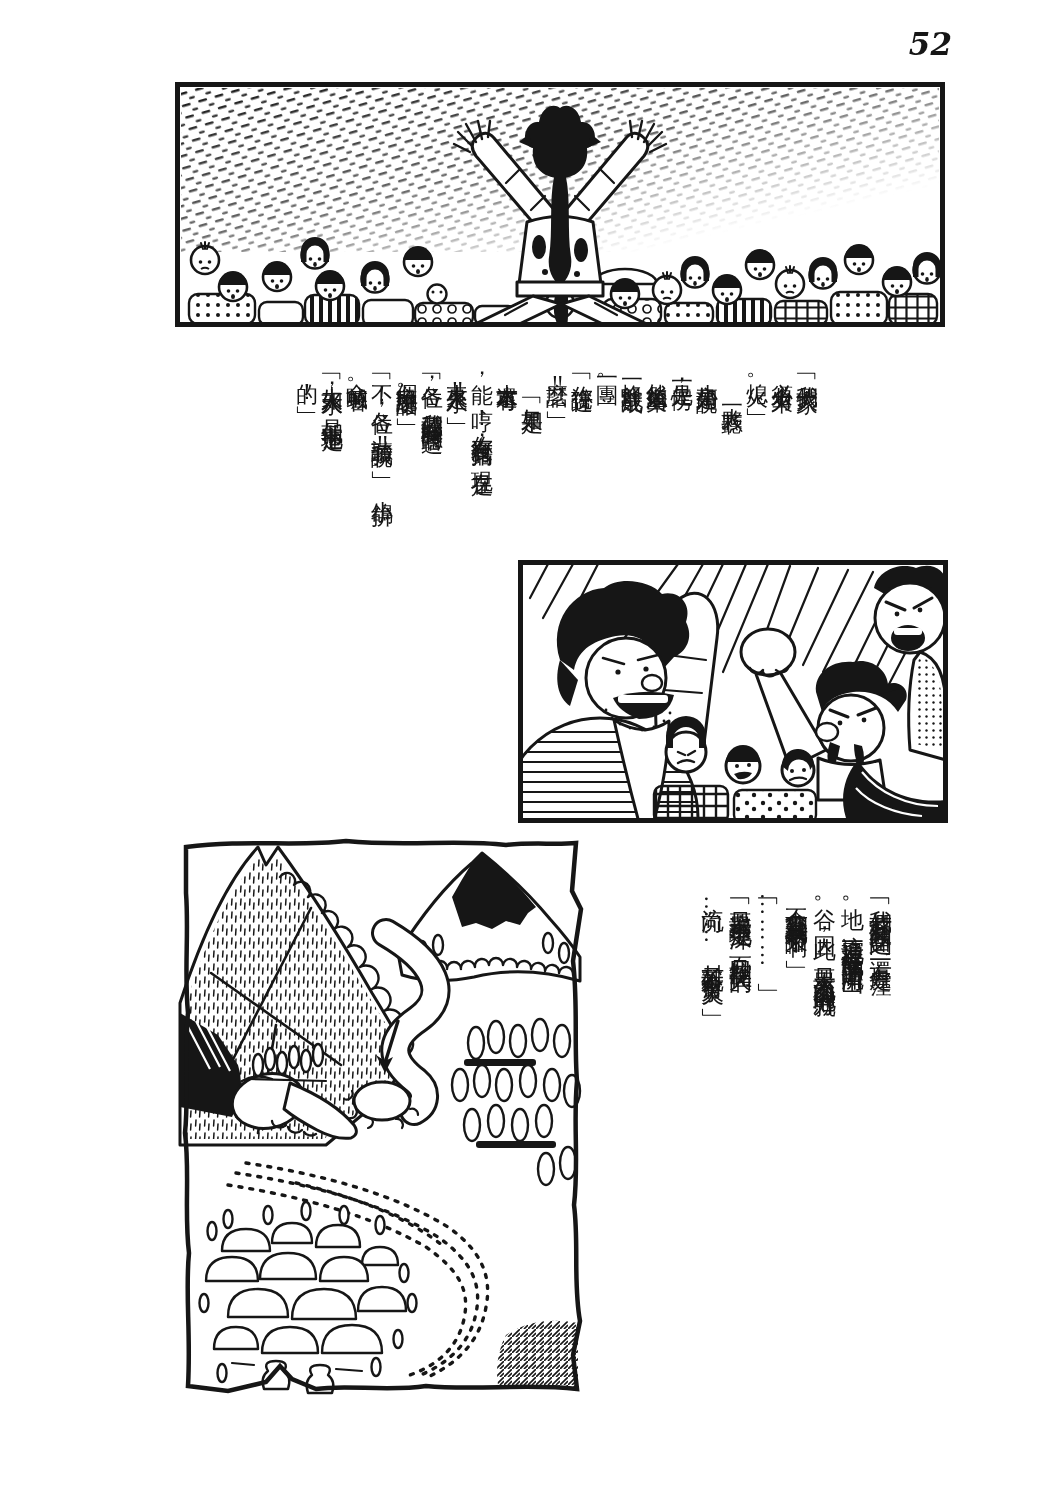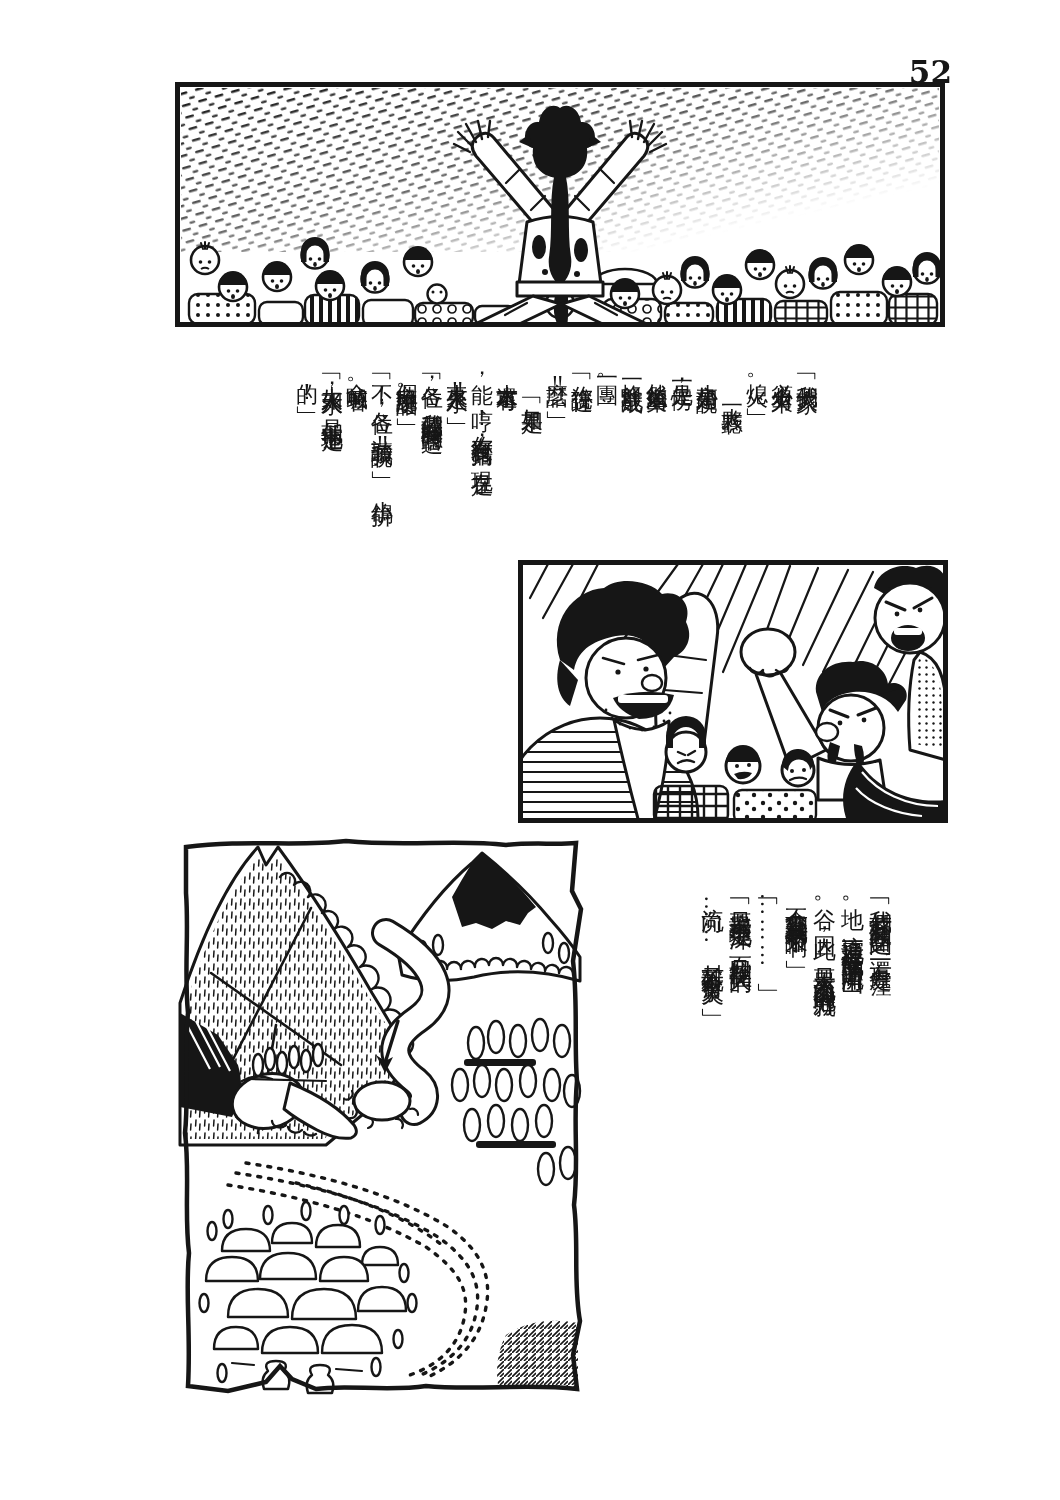--- a/index.html
+++ b/index.html
@@ -4,23 +4,22 @@
 <style>
   html,body{margin:0;padding:0;}
   body{
     width:1060px;height:1500px;position:relative;overflow:hidden;
     background:#ffffff;
     font-family:"Liberation Serif","DejaVu Serif",serif;
   }
   
   #page-number{
     position:absolute;top:26px;right:108px;
-    font-weight:bold;font-size:31px;color:#161616;
+    font-style:italic;font-weight:bold;font-size:31px;color:#161616;
     font-family:"DejaVu Serif",serif;
-    margin-top:28px;
   }
   
   .panel{position:absolute;}
   #panel-crowd  {left:175px;top:82px;  width:770px;height:245px;}
   #panel-protest{left:518px;top:560px; width:430px;height:263px;}
   #panel-valley {left:176px;top:833px; width:410px;height:566px;}
   .panel svg{display:block;width:100%;height:100%;}
   
   .vtext{
     position:absolute;

